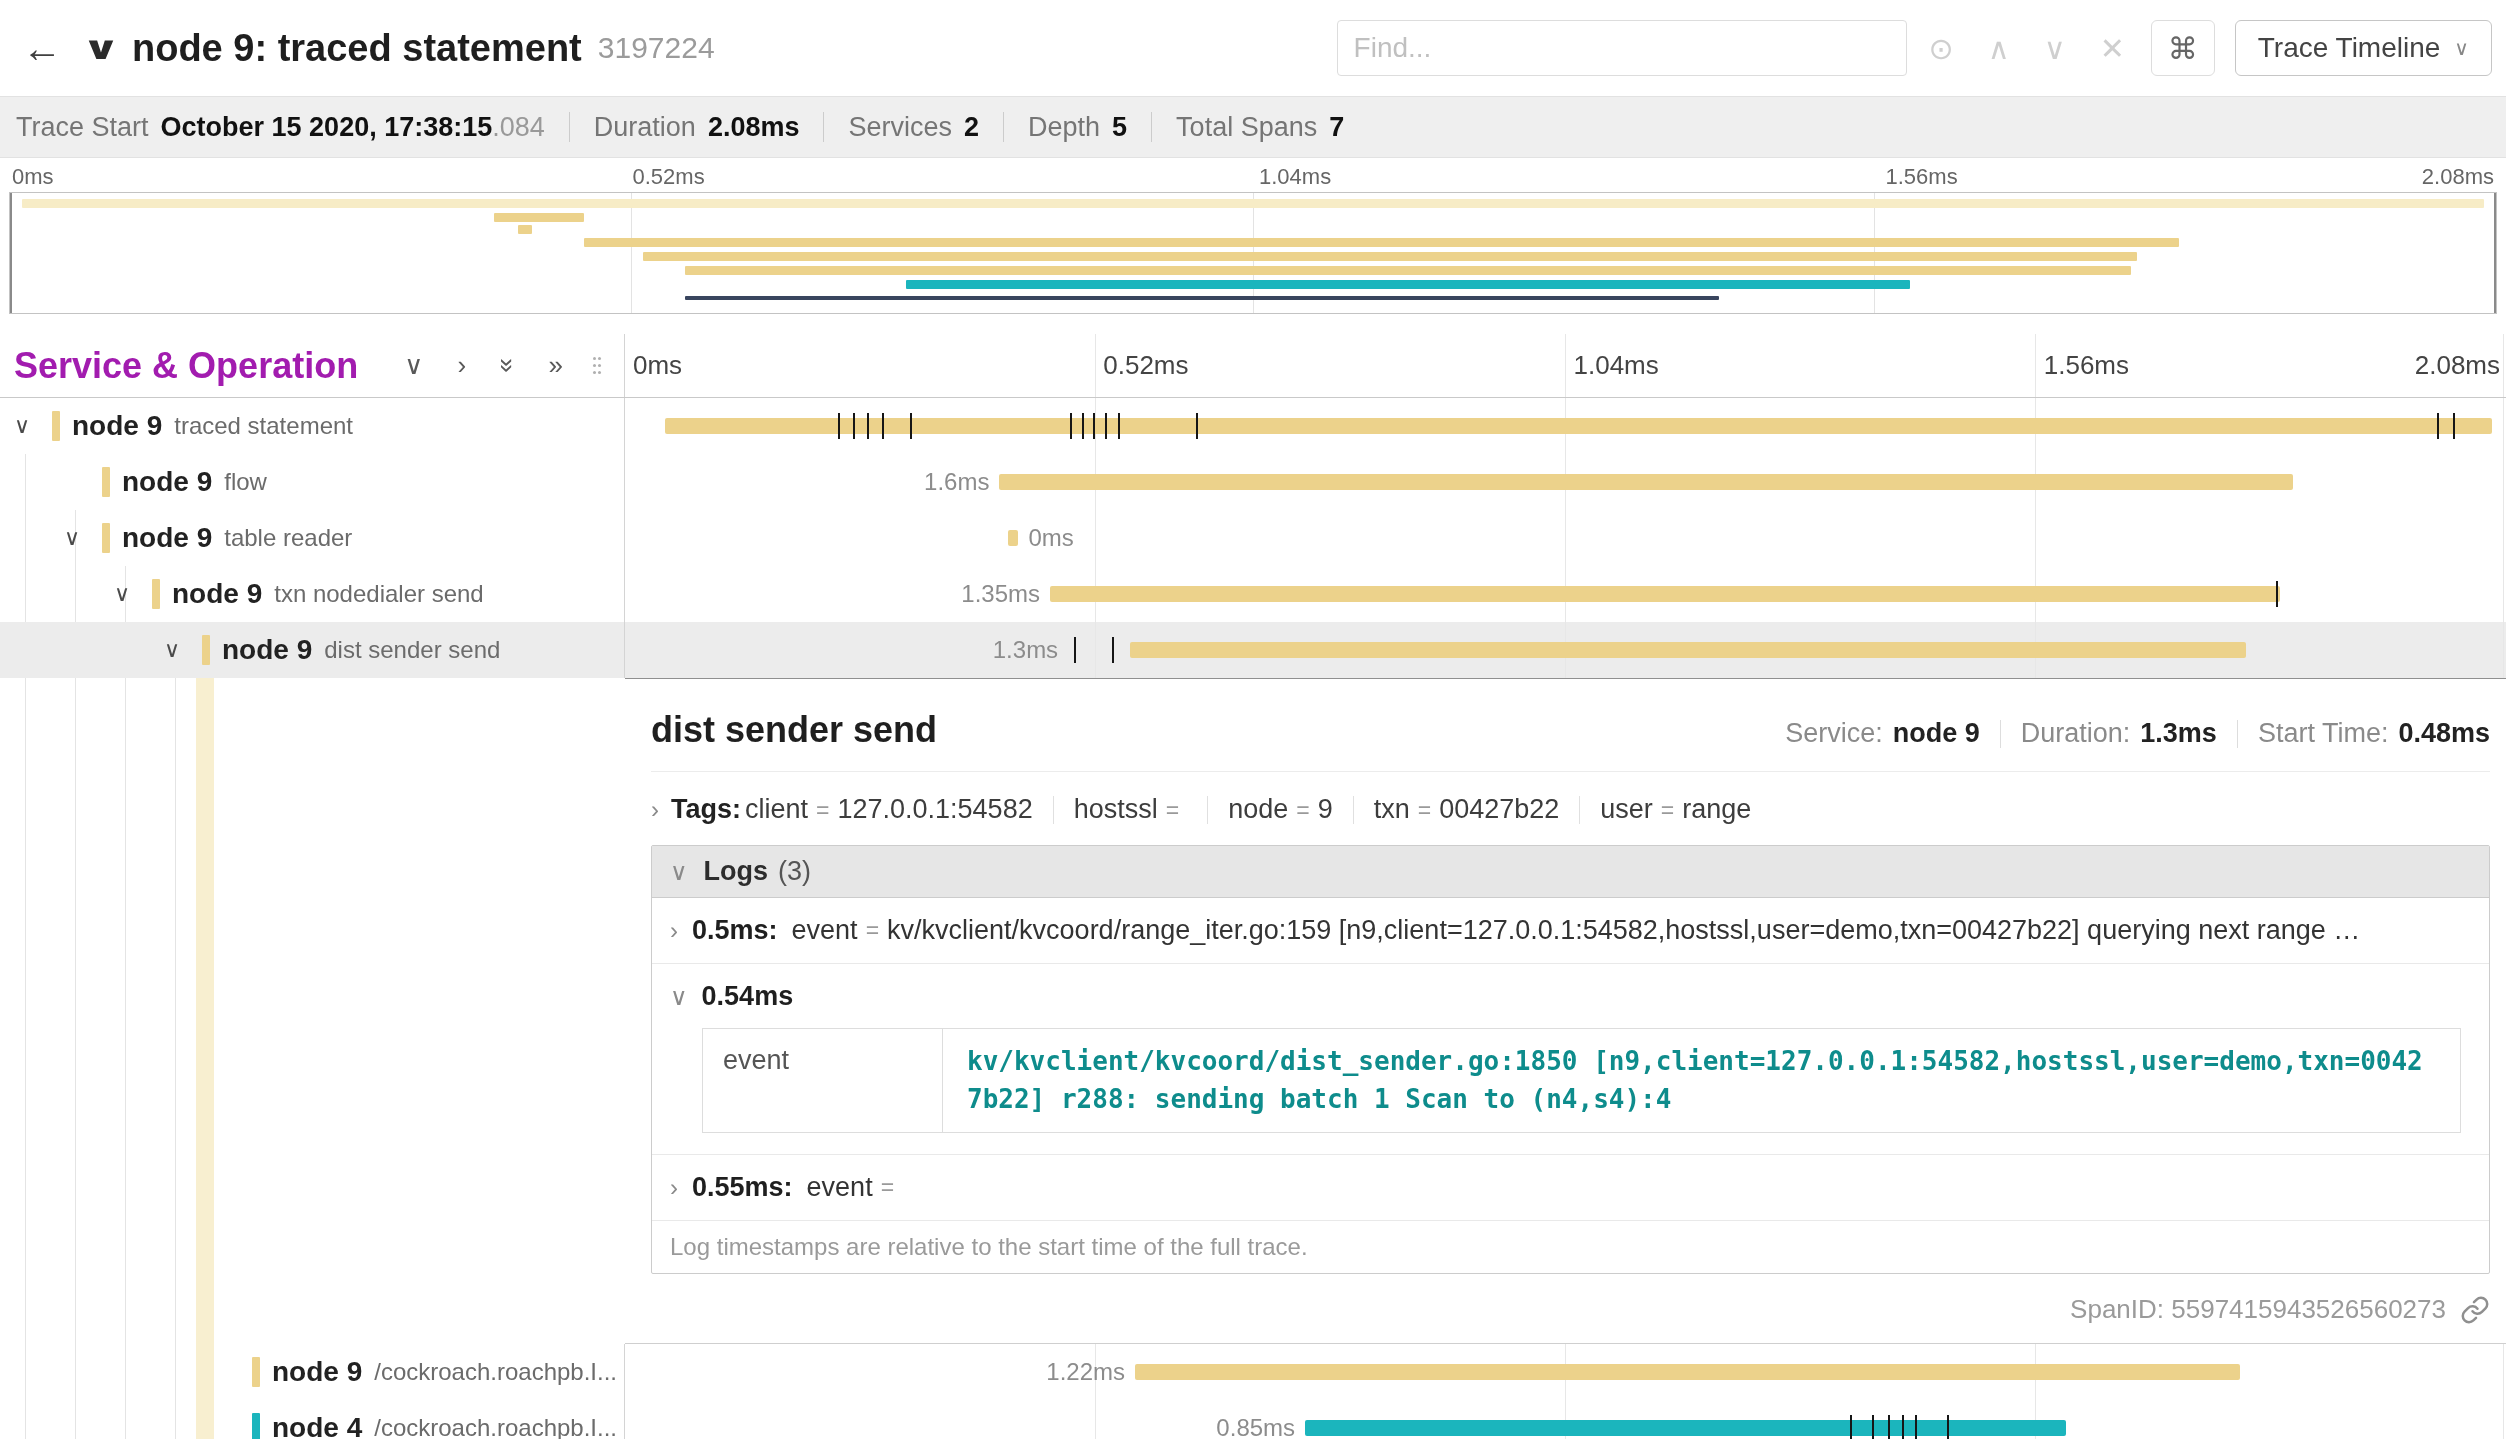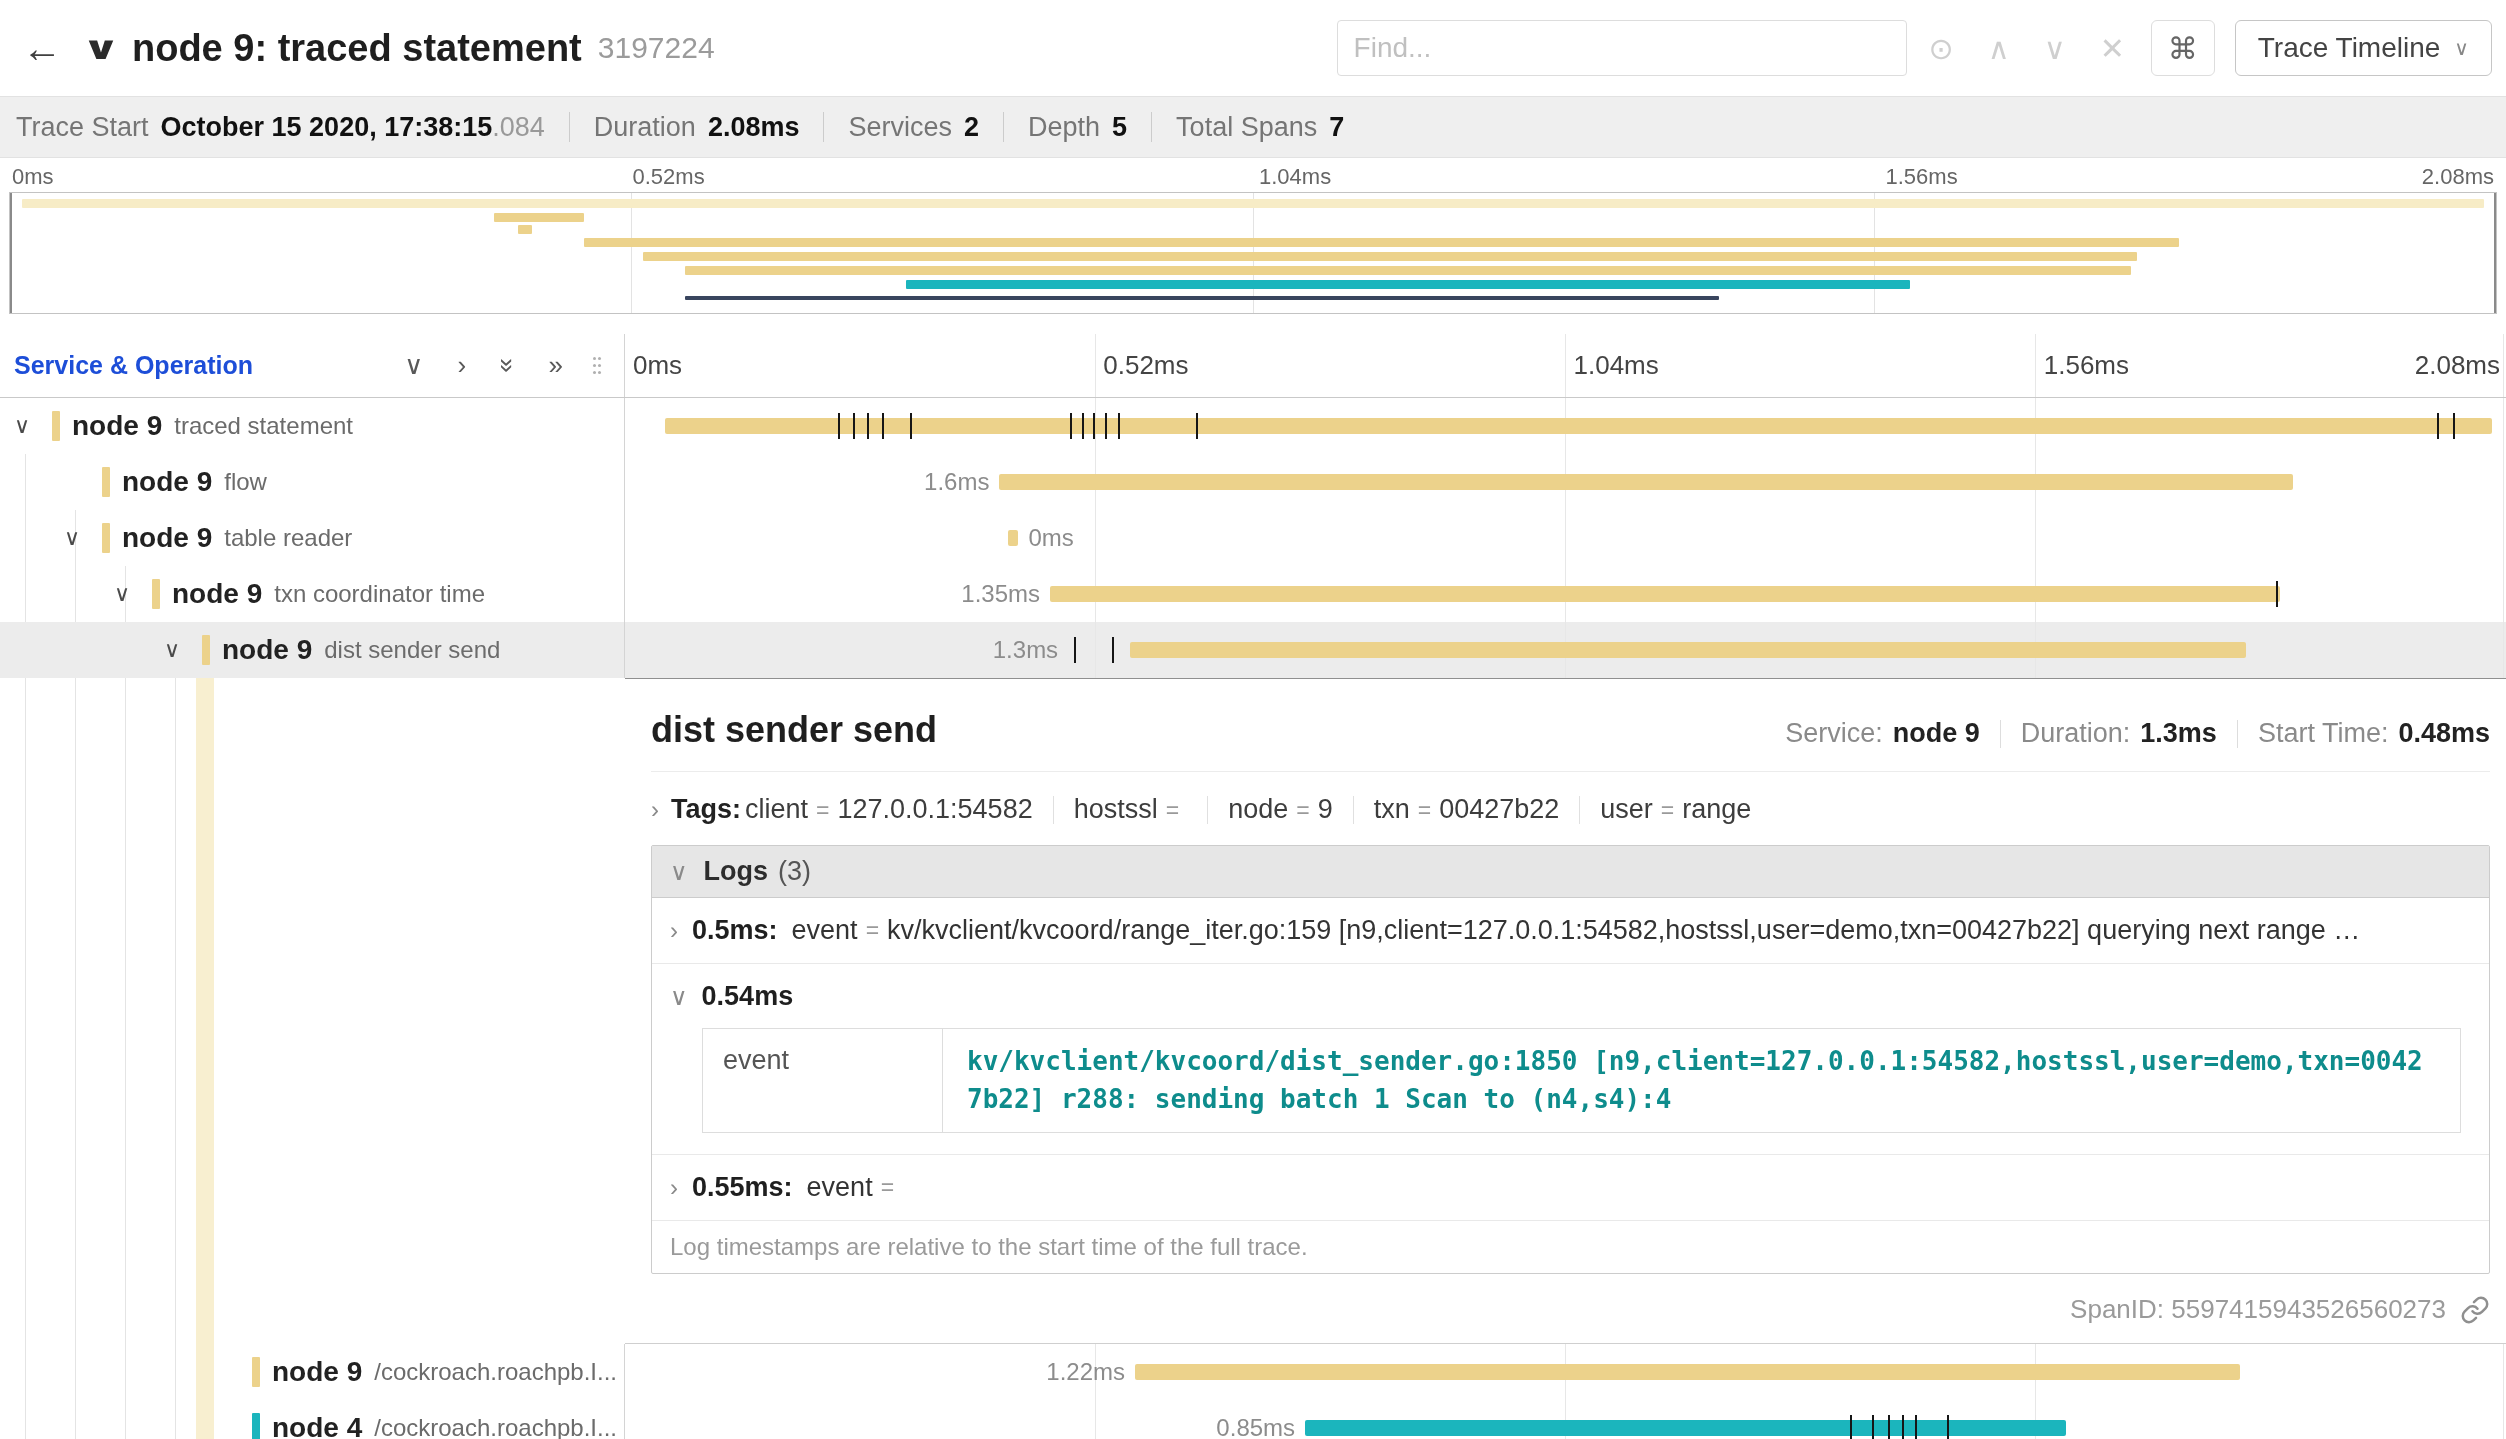--- a/index.html
+++ b/index.html
@@ -39,21 +39,21 @@
     background-image:linear-gradient(#e3e3e3,#e3e3e3),linear-gradient(#e3e3e3,#e3e3e3),linear-gradient(#e3e3e3,#e3e3e3);
     background-repeat:no-repeat; background-size:1px 100%; background-position:25% 0,50% 0,75% 0; }
   #mmBars { position:absolute; inset:0; }
   .mm-bar { position:absolute; border-radius:1px; }
   .scrub { position:absolute; top:0; bottom:0; width:2px; background:#8a8a8a; }
   .scrub.left { left:0; } .scrub.right { right:0; }
 
   
   .grid-hdr { height:64px; display:flex; border-bottom:1px solid #c9c9c9; background:#fff; }
   .gh-left { width:625px; border-right:1px solid #d4d4d4; display:flex; align-items:center; padding:0 14px; }
-  .gh-title { font-size:25px; font-weight:bold; color:#1d4ed8; }
+  .gh-title { font-size:36px; font-weight:bold; color:#a21caf; }
   .gh-icons { margin-left:auto; display:flex; align-items:center; gap:34px; }
   .gh-icons span { font-size:26px; color:#595959; cursor:pointer; }
   .rot90 { display:inline-block; transform:rotate(90deg); }
   .grip-dot { width:3px; height:3px; border-radius:50%; background:#b0b0b0; display:inline-block; margin:0 14px 14px 30px;
     box-shadow:0 7px 0 #b0b0b0, 0 14px 0 #b0b0b0, 5px 0 0 #b0b0b0, 5px 7px 0 #b0b0b0, 5px 14px 0 #b0b0b0; }
   .gh-ruler { flex:1; position:relative; font-size:26px; color:#444; }
   .gh-ruler span { position:absolute; top:16px; }
   .rl0 { left:8px; } .rl1 { left:calc(25% + 8px); } .rl2 { left:calc(50% + 8px); }
   .rl3 { left:calc(75% + 8px); } .rl4 { right:6px; }
 
@@ -252,21 +252,21 @@
           <div class="row-timeline gridcols">
             <div class="span-bar" style="left: 20.3365%; width: 0.576923%; background: rgb(236, 210, 139);"></div>
             <span class="dur-label" style="left: calc(20.9135% + 10px);">0ms</span>
           </div>
         </div>
         <div class="row">
           <div class="row-name" style="padding-left: 114px;">
             <span class="row-caret">∨</span>
             <span class="row-chip" style="background: rgb(236, 210, 139);"></span>
             <span class="row-svc">node 9</span>
-            <span class="row-op">txn coordinator time</span>
+            <span class="row-op">txn nodedialer send</span>
           </div>
           <div class="row-timeline gridcols">
             <div class="span-bar" style="left: 22.5962%; width: 65.3846%; background: rgb(236, 210, 139);"></div>
             <span class="dur-label" style="right: calc(77.4038% + 10px);">1.35ms</span>
             <i class="span-tick" style="left: 87.7885%;"></i>
           </div>
         </div>
         <div class="row selected">
           <div class="row-name" style="padding-left: 164px;">
             <span class="row-caret">∨</span>

